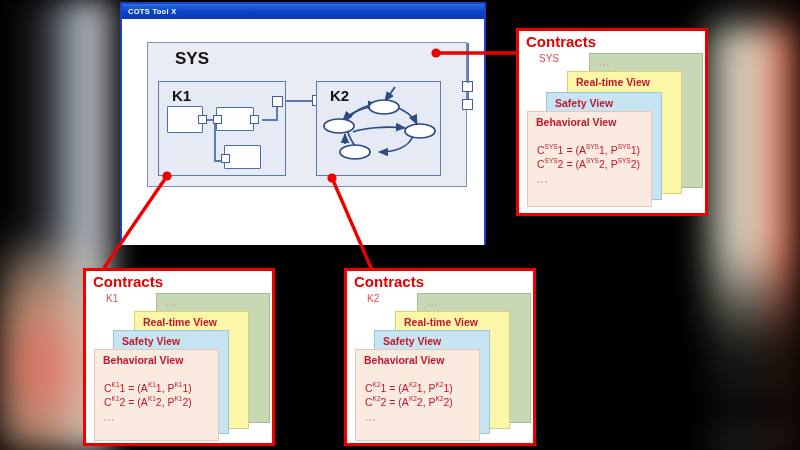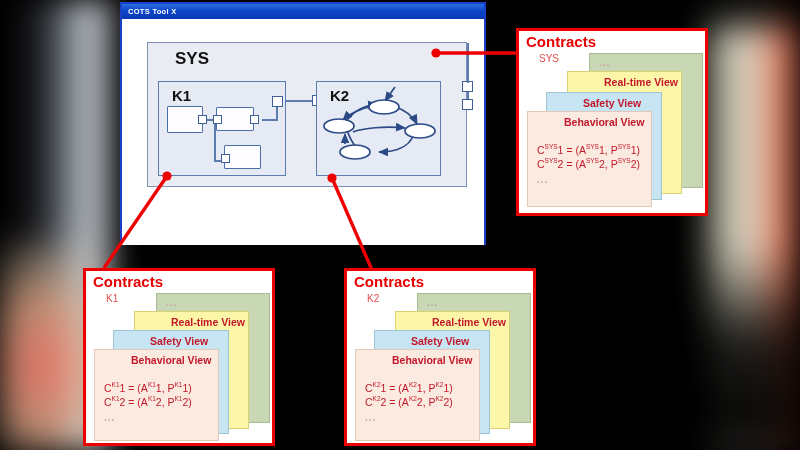--- a/index.html
+++ b/index.html
@@ -48,21 +48,21 @@
   
   #redlayer{position:absolute;left:0;top:0;width:800px;height:450px;pointer-events:none;}
 
   
   .ccard{position:absolute;background:#fff;border:3px solid #ef0000;box-sizing:border-box;}
   .ctitle{position:absolute;left:7px;top:2px;font-size:15px;font-weight:bold;color:#e80000;
     font-family:"Liberation Sans",sans-serif;}
   .cname{position:absolute;left:20px;top:22px;font-size:10px;color:#e24b4b;}
   .layer{position:absolute;box-sizing:border-box;}
   .layer .lt{position:absolute;left:8px;top:4px;font-size:10.5px;font-weight:bold;color:#c2182b;
-    font-family:"Liberation Sans",sans-serif;white-space:nowrap;margin-left:28px;}
+    font-family:"Liberation Sans",sans-serif;white-space:nowrap;}
   .layer .dots{position:absolute;left:9px;font-size:10px;font-weight:bold;color:#c9a9a0;letter-spacing:1px;}
   .l-green{background:#c8d8b4;border:1px solid #a8bb93;}
   .l-yellow{background:#fcf7a8;border:1px solid #d9cf74;}
   .l-blue{background:#c6e4f2;border:1px solid #9ec4d6;}
   .l-pink{background:#fbeadf;border:1px solid #e2c8ba;}
   .formula{position:absolute;left:9px;font-size:10.5px;color:#c2182b;line-height:13px;white-space:nowrap;
     font-family:"Liberation Sans",sans-serif;}
   .formula sup{font-size:6.5px;vertical-align:super;}
 </style>
 </head>

